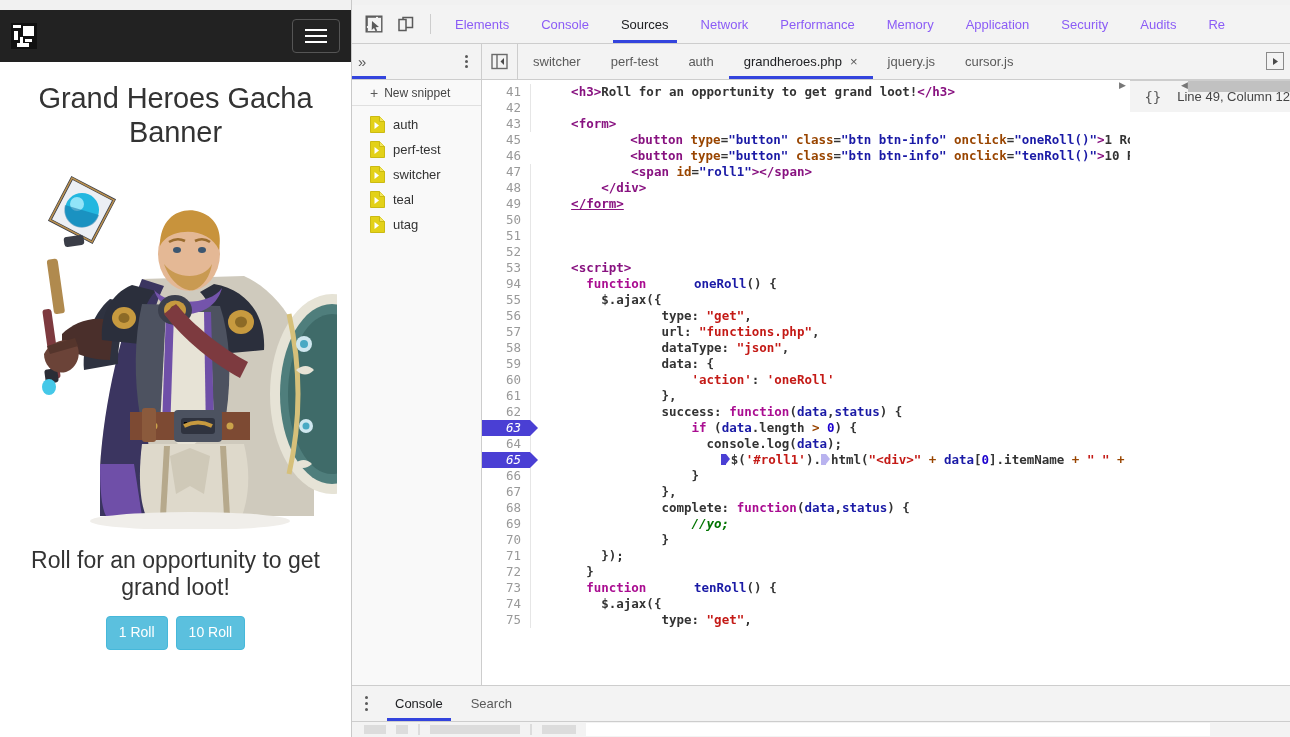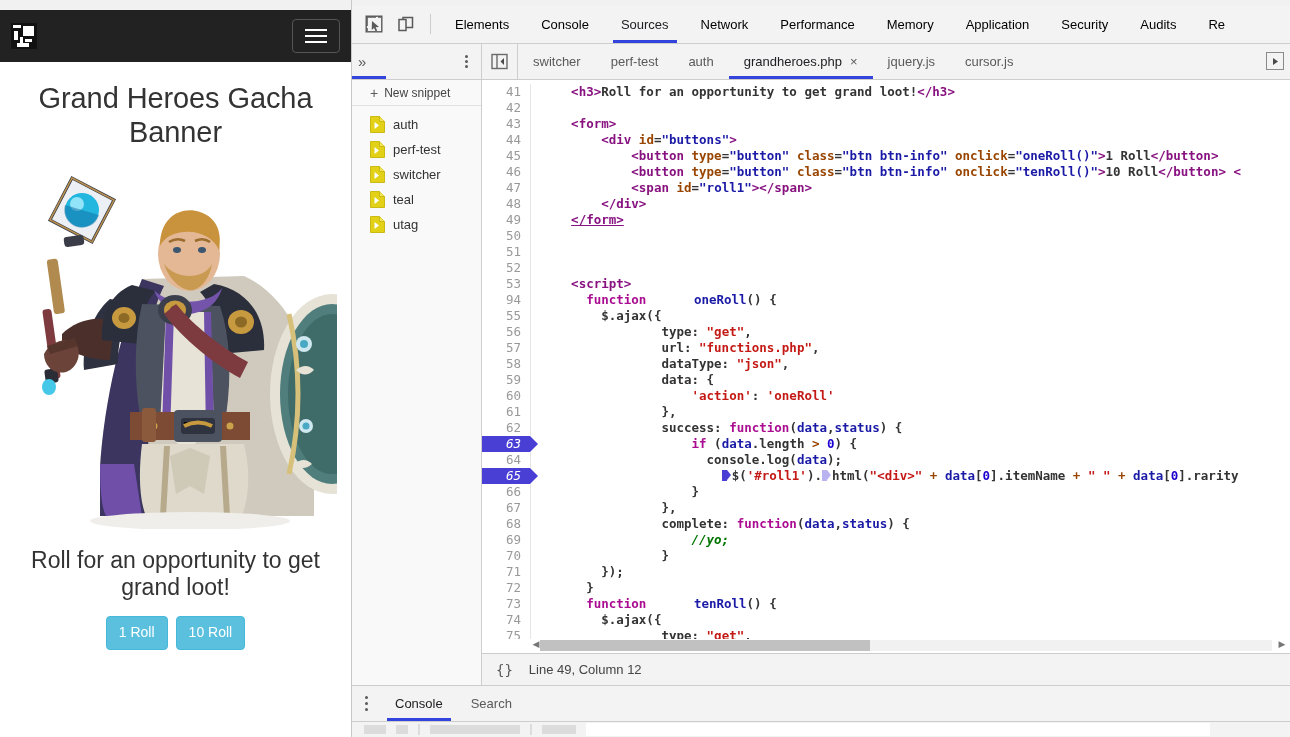--- a/index.html
+++ b/index.html
@@ -95,21 +95,21 @@
   }
   .dt-tool-icon {
     width: 28px; height: 28px; margin: auto 2px;
     display: flex; align-items: center; justify-content: center;
     cursor: pointer;
   }
   .dt-tool-icon:first-child { margin-left: 8px; }
   #dt-tool-sep { width:1px; background:#cdcdcd; margin: 9px 8px; }
   .dt-tab {
     display: flex; align-items: center;
-    padding: 0 16px; font-size: 13px; color: #000000;
+    padding: 0 16px; font-size: 13px; color: #8b5cf6;
     cursor: pointer; position: relative; white-space: nowrap;
   }
   .dt-tab.active { color: #202124; }
   .dt-tab.active::after {
     content:''; position:absolute; left:8px; right:8px; bottom:0;
     height:3px; background:#3344dd;
   }
 
   
   #dt-row2 { height: 36px; display: flex; flex: 0 0 auto; }
@@ -170,21 +170,21 @@
     white-space:nowrap; overflow:hidden;
   }
   #new-snippet .plus { color:#5a5a5a; font-size:14px; }
   #snippet-list { padding-top: 6px; }
   .snippet-item {
     height: 25px; display:flex; align-items:center; gap:8px;
     padding-left: 18px; font-size: 13px; color:#333; cursor:pointer;
   }
   .snippet-icon { width:15px; height:17px; position:relative; flex:0 0 auto;}
 
-  #editor-wrap { flex:1; display:flex; flex-direction:column; min-width:0; background:#fff;}
+  #editor-wrap { flex:1; display:flex; flex-direction:row; min-width:0; background:#fff;}
   #editor {
     flex:1; position:relative; overflow:hidden;
     background:#fff;
     font-family: "DejaVu Sans Mono", "Liberation Mono", monospace;
     font-size: 12.5px; line-height: 16px;
   }
   #code-rows { position:absolute; top:4px; left:0; right:0; }
   .code-row { display:flex; height:16px; white-space:pre; }
   .ln {
     width: 48px; min-width:48px; text-align:right; padding-right: 9px;
@@ -526,21 +526,20 @@
           </div>
         </div>
       </div>
 
       <div id="editor-wrap">
         <div id="editor">
           <div id="code-rows">
               <div class="code-row"><div class="ln">41</div><div class="gutter-div"></div><div class="code">    <span class="htag">&lt;h3&gt;</span>Roll for an opportunity to get grand loot!<span class="htag">&lt;/h3&gt;</span></div></div>
               <div class="code-row"><div class="ln">42</div><div class="gutter-div"></div><div class="code">&nbsp;</div></div>
               <div class="code-row"><div class="ln">43</div><div class="gutter-div"></div><div class="code">    <span class="htag">&lt;form&gt;</span></div></div>
-              <div class="code-row"><div class="ln">44</div><div class="gutter-div"></div><div class="code">        <span class="htag">&lt;div</span> <span class="attr">id</span>=<span class="aval">"buttons"</span><span class="htag">&gt;</span></div></div>
               <div class="code-row"><div class="ln">45</div><div class="gutter-div"></div><div class="code">            <span class="htag">&lt;button</span> <span class="attr">type</span>=<span class="aval">"button"</span> <span class="attr">class</span>=<span class="aval">"btn btn-info"</span> <span class="attr">onclick</span>=<span class="aval">"oneRoll()"</span><span class="htag">&gt;</span>1 Roll<span class="htag">&lt;/button&gt;</span></div></div>
               <div class="code-row"><div class="ln">46</div><div class="gutter-div"></div><div class="code">            <span class="htag">&lt;button</span> <span class="attr">type</span>=<span class="aval">"button"</span> <span class="attr">class</span>=<span class="aval">"btn btn-info"</span> <span class="attr">onclick</span>=<span class="aval">"tenRoll()"</span><span class="htag">&gt;</span>10 Roll<span class="htag">&lt;/button&gt;</span> <span class="htag">&lt;</span></div></div>
               <div class="code-row"><div class="ln">47</div><div class="gutter-div"></div><div class="code">            <span class="htag">&lt;span</span> <span class="attr">id</span>=<span class="aval">"roll1"</span><span class="htag">&gt;&lt;/span&gt;</span></div></div>
               <div class="code-row"><div class="ln">48</div><div class="gutter-div"></div><div class="code">        <span class="htag">&lt;/div&gt;</span></div></div>
               <div class="code-row"><div class="ln">49</div><div class="gutter-div"></div><div class="code">    <span class="htag" style="text-decoration:underline">&lt;/form&gt;</span></div></div>
               <div class="code-row"><div class="ln">50</div><div class="gutter-div"></div><div class="code">&nbsp;</div></div>
               <div class="code-row"><div class="ln">51</div><div class="gutter-div"></div><div class="code">&nbsp;</div></div>
               <div class="code-row"><div class="ln">52</div><div class="gutter-div"></div><div class="code">&nbsp;</div></div>
               <div class="code-row"><div class="ln">53</div><div class="gutter-div"></div><div class="code">    <span class="htag">&lt;script&gt;</span></div></div>
               <div class="code-row"><div class="ln">94</div><div class="gutter-div"></div><div class="code">      <span class="kw">function</span> <span class="fn">oneRoll</span>() {</div></div>

